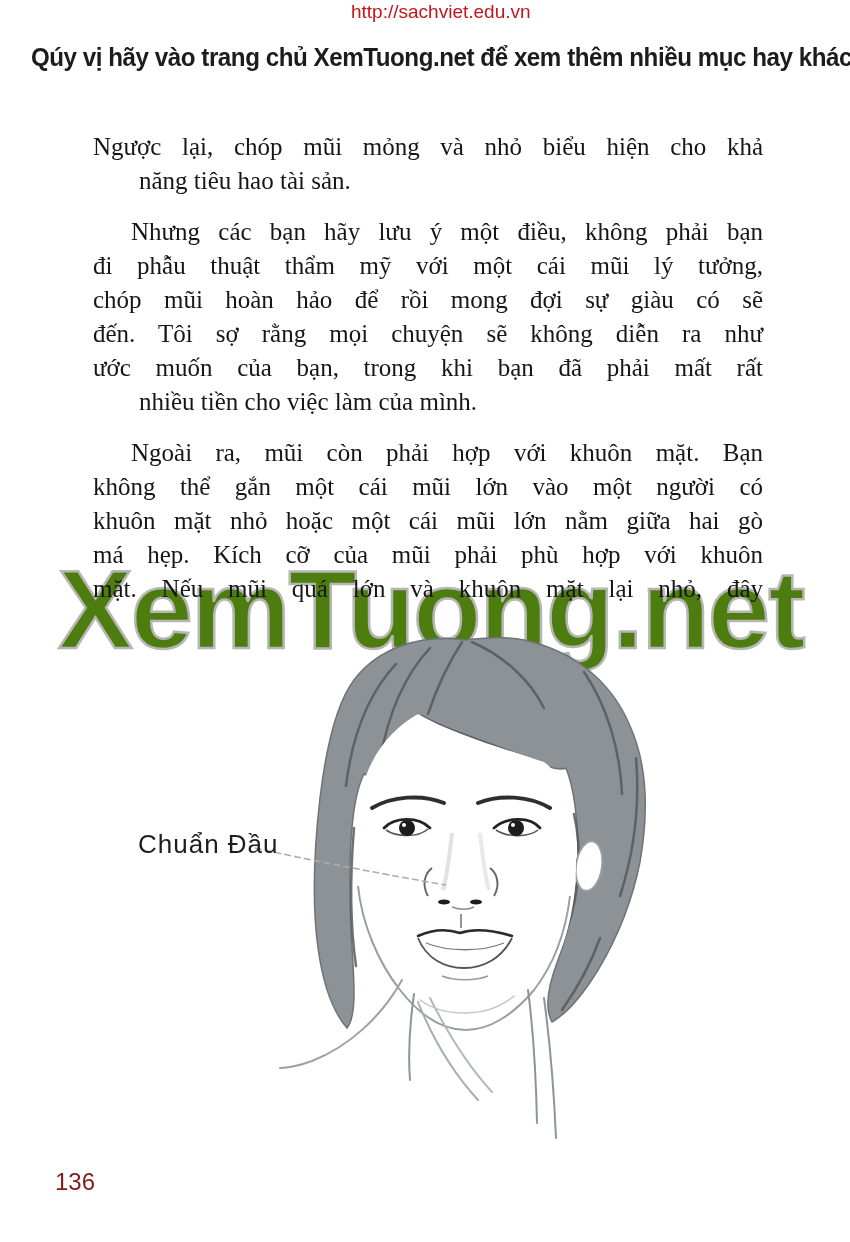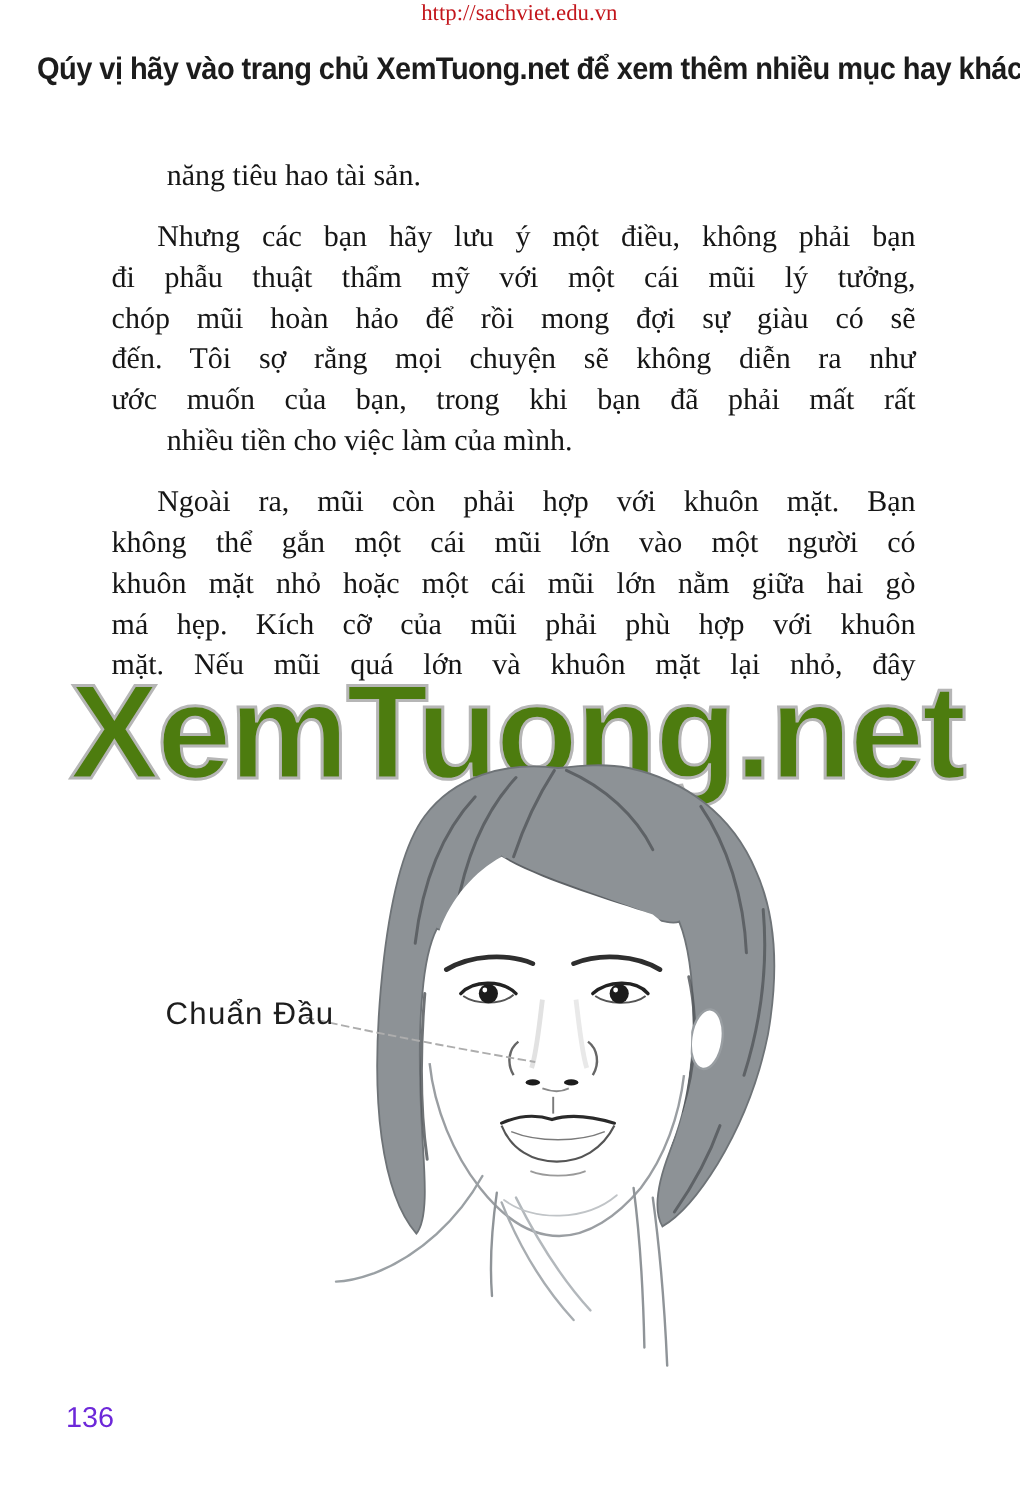--- a/index.html
+++ b/index.html
@@ -22,21 +22,21 @@
     font-weight:bold;
     font-size:26px;
     letter-spacing:-0.5px;
     color:#1c1c1c;
     transform:scaleX(0.93);
     transform-origin:center;
     white-space:nowrap;
   }
   .overlay-link{
     position:absolute;left:351px;top:1px;z-index:5;
-    font-family:Liberation Serif, serif;
+    font-family:Liberation Sans, sans-serif;
     font-size:19px;
     color:var(--accent-red,#c3161c);
     white-space:nowrap;
   }
   
   .watermark{
     position:absolute;left:58px;top:545px;width:730px;z-index:1;
     text-align:center;
     font-family:"Liberation Sans", sans-serif;
     font-weight:bold;
@@ -64,37 +64,38 @@
   .figure-svg{position:absolute;left:100px;top:618px;z-index:3;}
   .figure-label{
     position:absolute;left:138px;top:829px;z-index:4;
     font-family:"Liberation Sans", sans-serif;
     font-size:26px;letter-spacing:1px;color:#1d1d1d;
     white-space:nowrap;
   }
   .page-number{
     position:absolute;left:55px;top:1168px;z-index:4;
     font-family:"Liberation Sans", sans-serif;
-    font-size:24px;color:#6d28d9;
+    font-size:24px;color:#7f1d1d;
   }
 </style>
 </head>
 <body>
 
 <div class="page">
 
   <div class="watermark">XemTuong.net</div>
 
   <div class="header-row">
     <span class="header-text">Qúy vị hãy vào trang chủ XemTuong.net để xem thêm nhiều mục hay khác</span>
   </div>
   <div class="overlay-link">http://sachviet.edu.vn</div>
 
   <div class="body-text" id="body-text">
       <div class="para">
+        <div class="line">Ngược lại, chóp mũi mỏng và nhỏ biểu hiện cho khả</div>
         <div class="line lastline">năng tiêu hao tài sản.</div>
       </div>
       <div class="para indent">
         <div class="line">Nhưng các bạn hãy lưu ý một điều, không phải bạn</div>
         <div class="line">đi phẫu thuật thẩm mỹ với một cái mũi lý tưởng,</div>
         <div class="line">chóp mũi hoàn hảo để rồi mong đợi sự giàu có sẽ</div>
         <div class="line">đến. Tôi sợ rằng mọi chuyện sẽ không diễn ra như</div>
         <div class="line">ước muốn của bạn, trong khi bạn đã phải mất rất</div>
         <div class="line lastline">nhiều tiền cho việc làm của mình.</div>
       </div>

